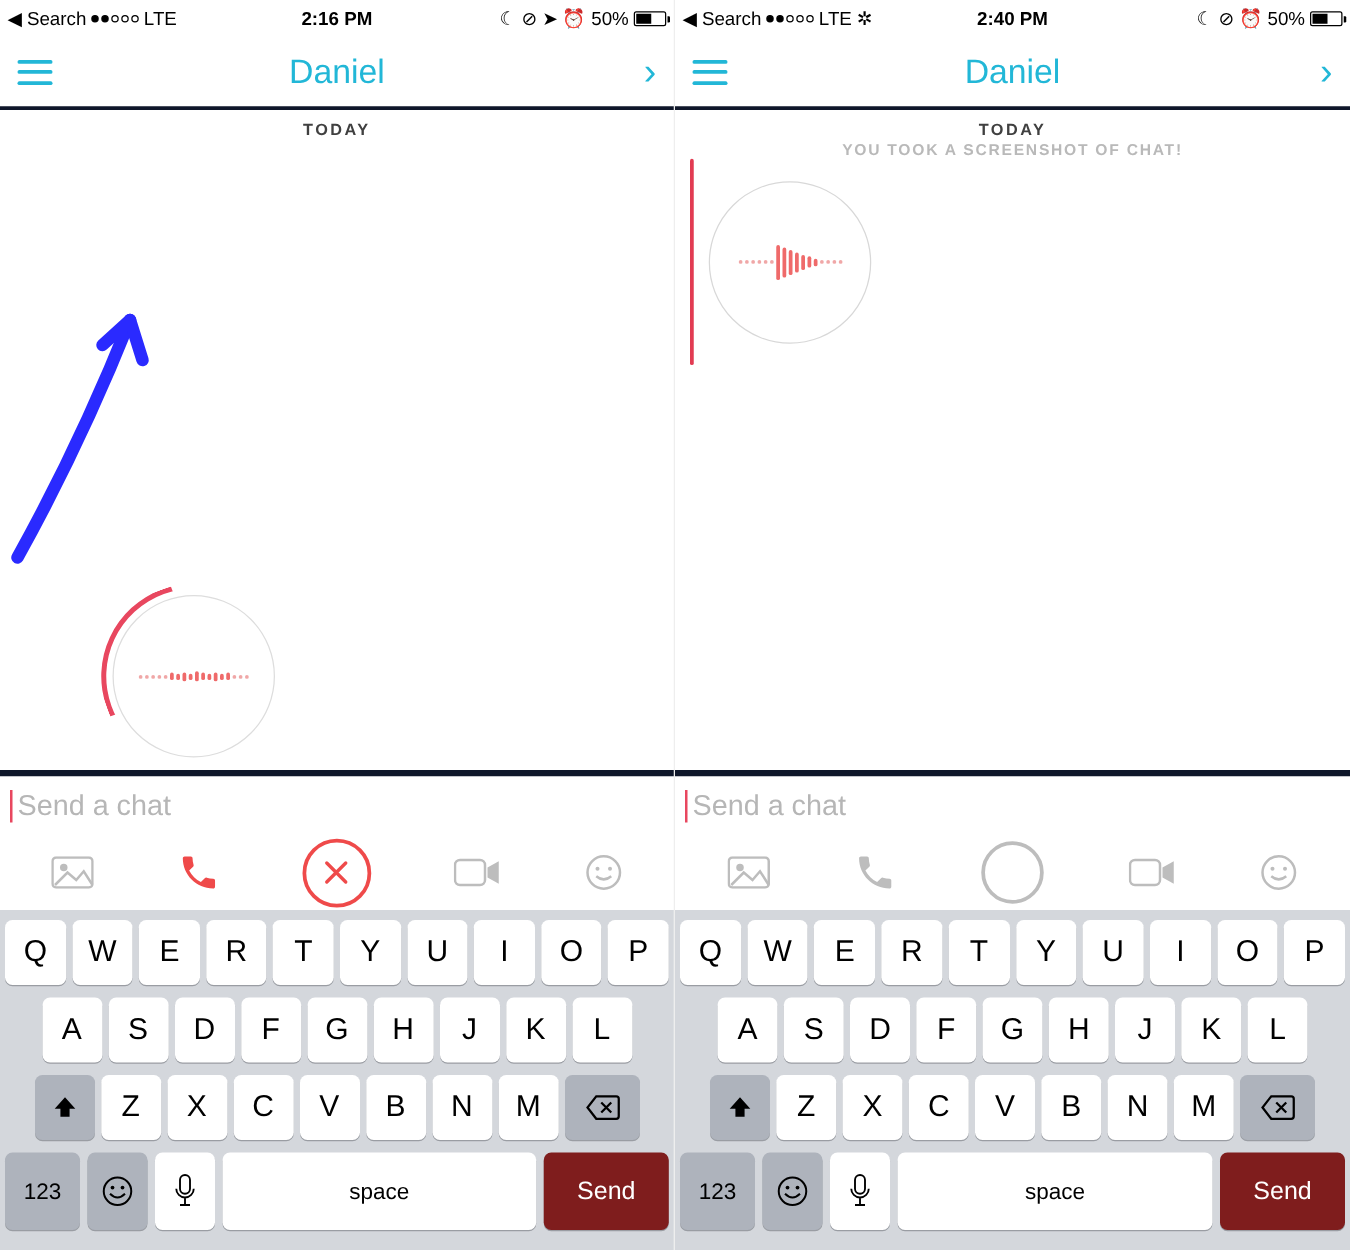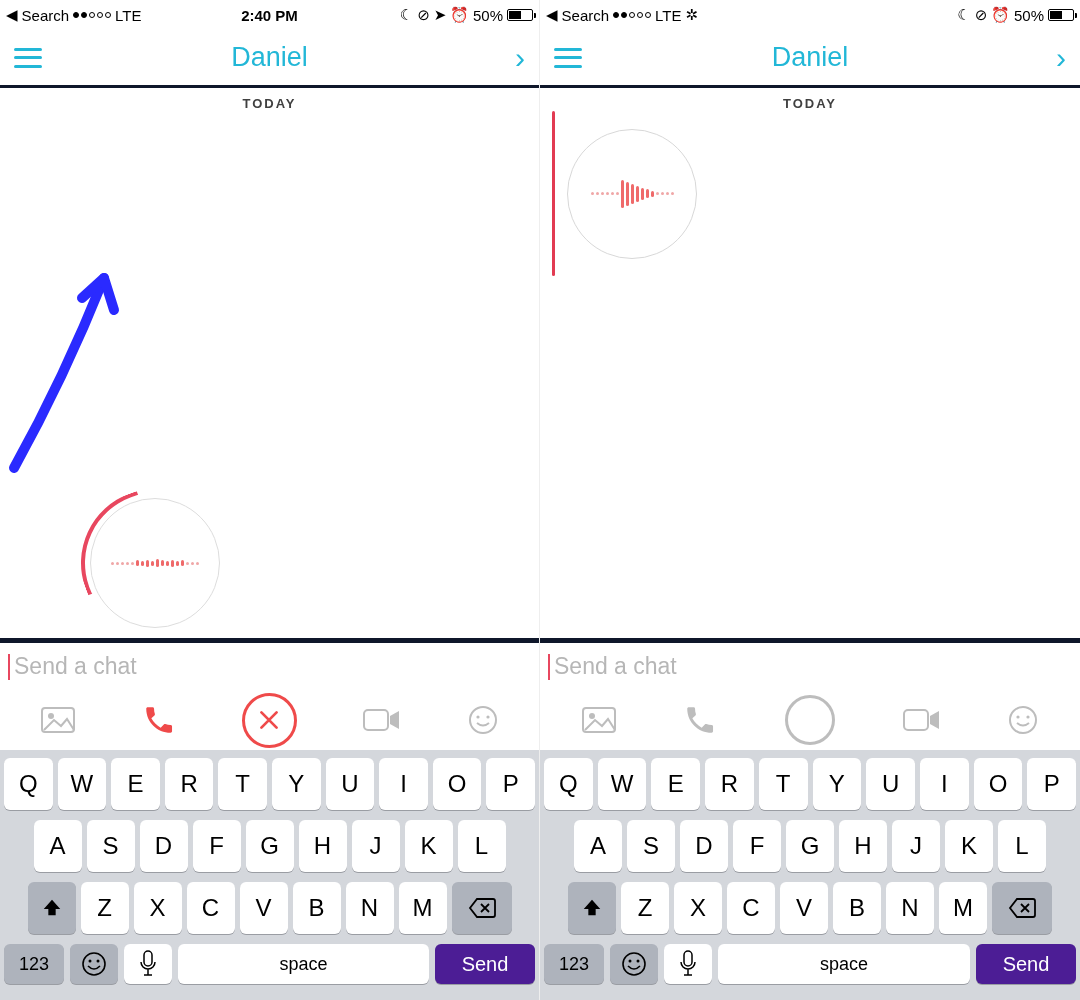--- a/index.html
+++ b/index.html
@@ -55,23 +55,23 @@
   .kbd{background:#d4d7dc;padding:8px 4px 6px 4px}
   .krow{display:flex;gap:5px;justify-content:center;margin-bottom:10px}
   .key{background:#fff;border-radius:6px;box-shadow:0 1px 0 #9a9da3;height:52px;flex:1;display:flex;align-items:center;justify-content:center;font-size:24px;color:#000}
   .krow.r2 .key{flex:0 0 48px}
   .krow.r2{padding:0 24px}
   .krow.r3{padding:0 2px}
   .krow.r3 .key{flex:0 0 48px}
   .key.fn{background:#aeb3bc;flex:0 0 60px;font-size:18px}
   .key.fn.bksp{flex:0 0 60px}
   .krow.bottom{gap:6px}
-  .krow.bottom .key{height:40px}
+  .krow.bottom .key{height:62px}
   .key.space{flex:1;font-size:18px}
-  .key.send{flex:0 0 100px;background:#4c1d95;color:#fff;font-size:20px}
+  .key.send{flex:0 0 100px;background:#7f1d1d;color:#fff;font-size:20px}
   .key.num{flex:0 0 60px;background:#aeb3bc;font-size:18px}
   .key.emj{flex:0 0 48px;background:#aeb3bc}
   .key.mic{flex:0 0 48px;background:#fff}
   svg{display:block}
 </style>
 </head>
 <body>
 
 <div class="stage">
 
@@ -82,21 +82,21 @@
         <span>Search</span>
         <span class="dots">
           <span class="d f"></span>
             <span class="d f"></span>
             <span class="d"></span>
             <span class="d"></span>
             <span class="d"></span>
         </span>
         <span>LTE</span>
       </div>
-      <div class="center">2:40 PM</div>
+      <div class="center">2:16 PM</div>
       <div class="right">
         <span class="ic">☾</span>
         <span class="ic">⊘</span>
         <span class="ic">➤</span>
         <span class="ic">⏰</span>
         <span>50%</span>
         <span class="batt">
             <span class="fill"></span>
           </span>
       </div>
@@ -258,20 +258,21 @@
         <span class="dots">
           <span class="d f"></span>
             <span class="d f"></span>
             <span class="d"></span>
             <span class="d"></span>
             <span class="d"></span>
         </span>
         <span>LTE</span>
         <span class="ic">✲</span>
       </div>
+      <div class="center">2:40 PM</div>
       <div class="right">
         <span class="ic">☾</span>
         <span class="ic">⊘</span>
         <span class="ic">⏰</span>
         <span>50%</span>
         <span class="batt">
             <span class="fill"></span>
           </span>
       </div>
     </div>
@@ -281,20 +282,21 @@
           <span></span>
           <span></span>
           <span></span>
         </div>
       <div class="title">Daniel</div>
       <div class="chev">›</div>
     </div>
 
     <div class="body">
       <div class="datestamp">TODAY</div>
+      <div class="sysline">YOU TOOK A SCREENSHOT OF CHAT!</div>
       <div class="me-block">
         <div class="me-bar"></div>
         <div class="voice">
           <div class="wave">
             <span class="dot"></span>
               <span class="dot"></span>
               <span class="dot"></span>
               <span class="dot"></span>
               <span class="dot"></span>
               <span class="dot"></span>

